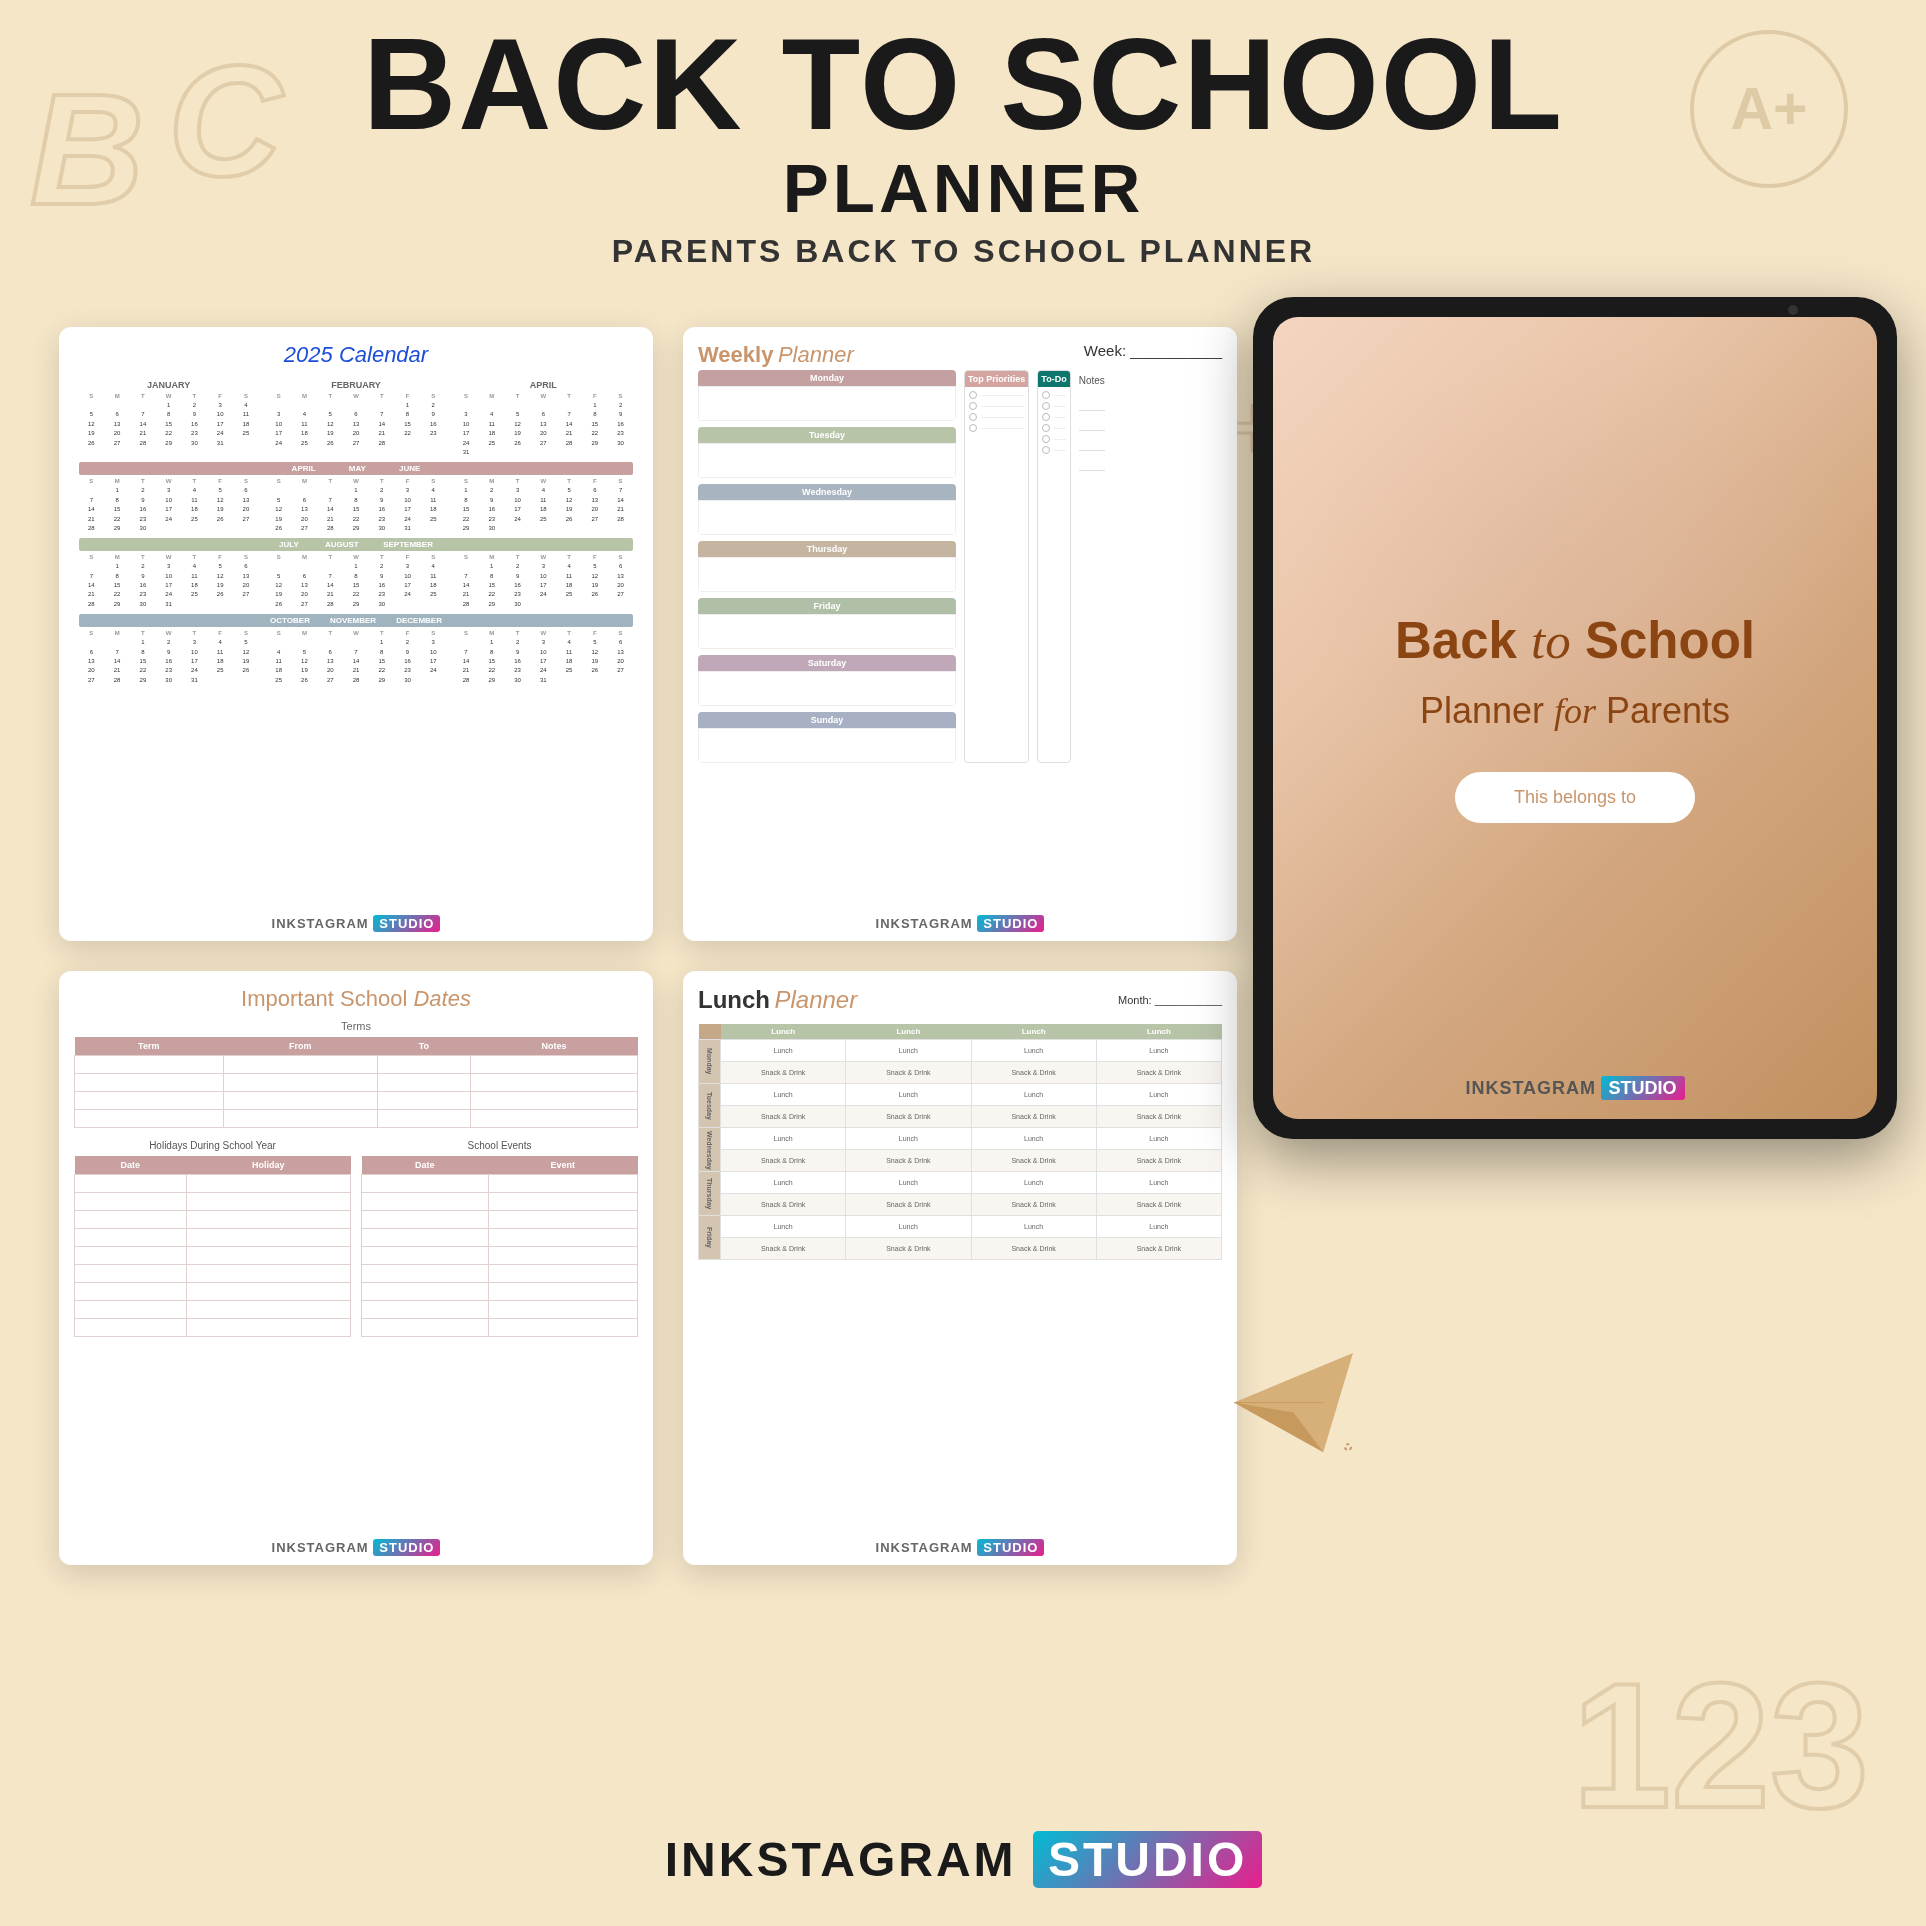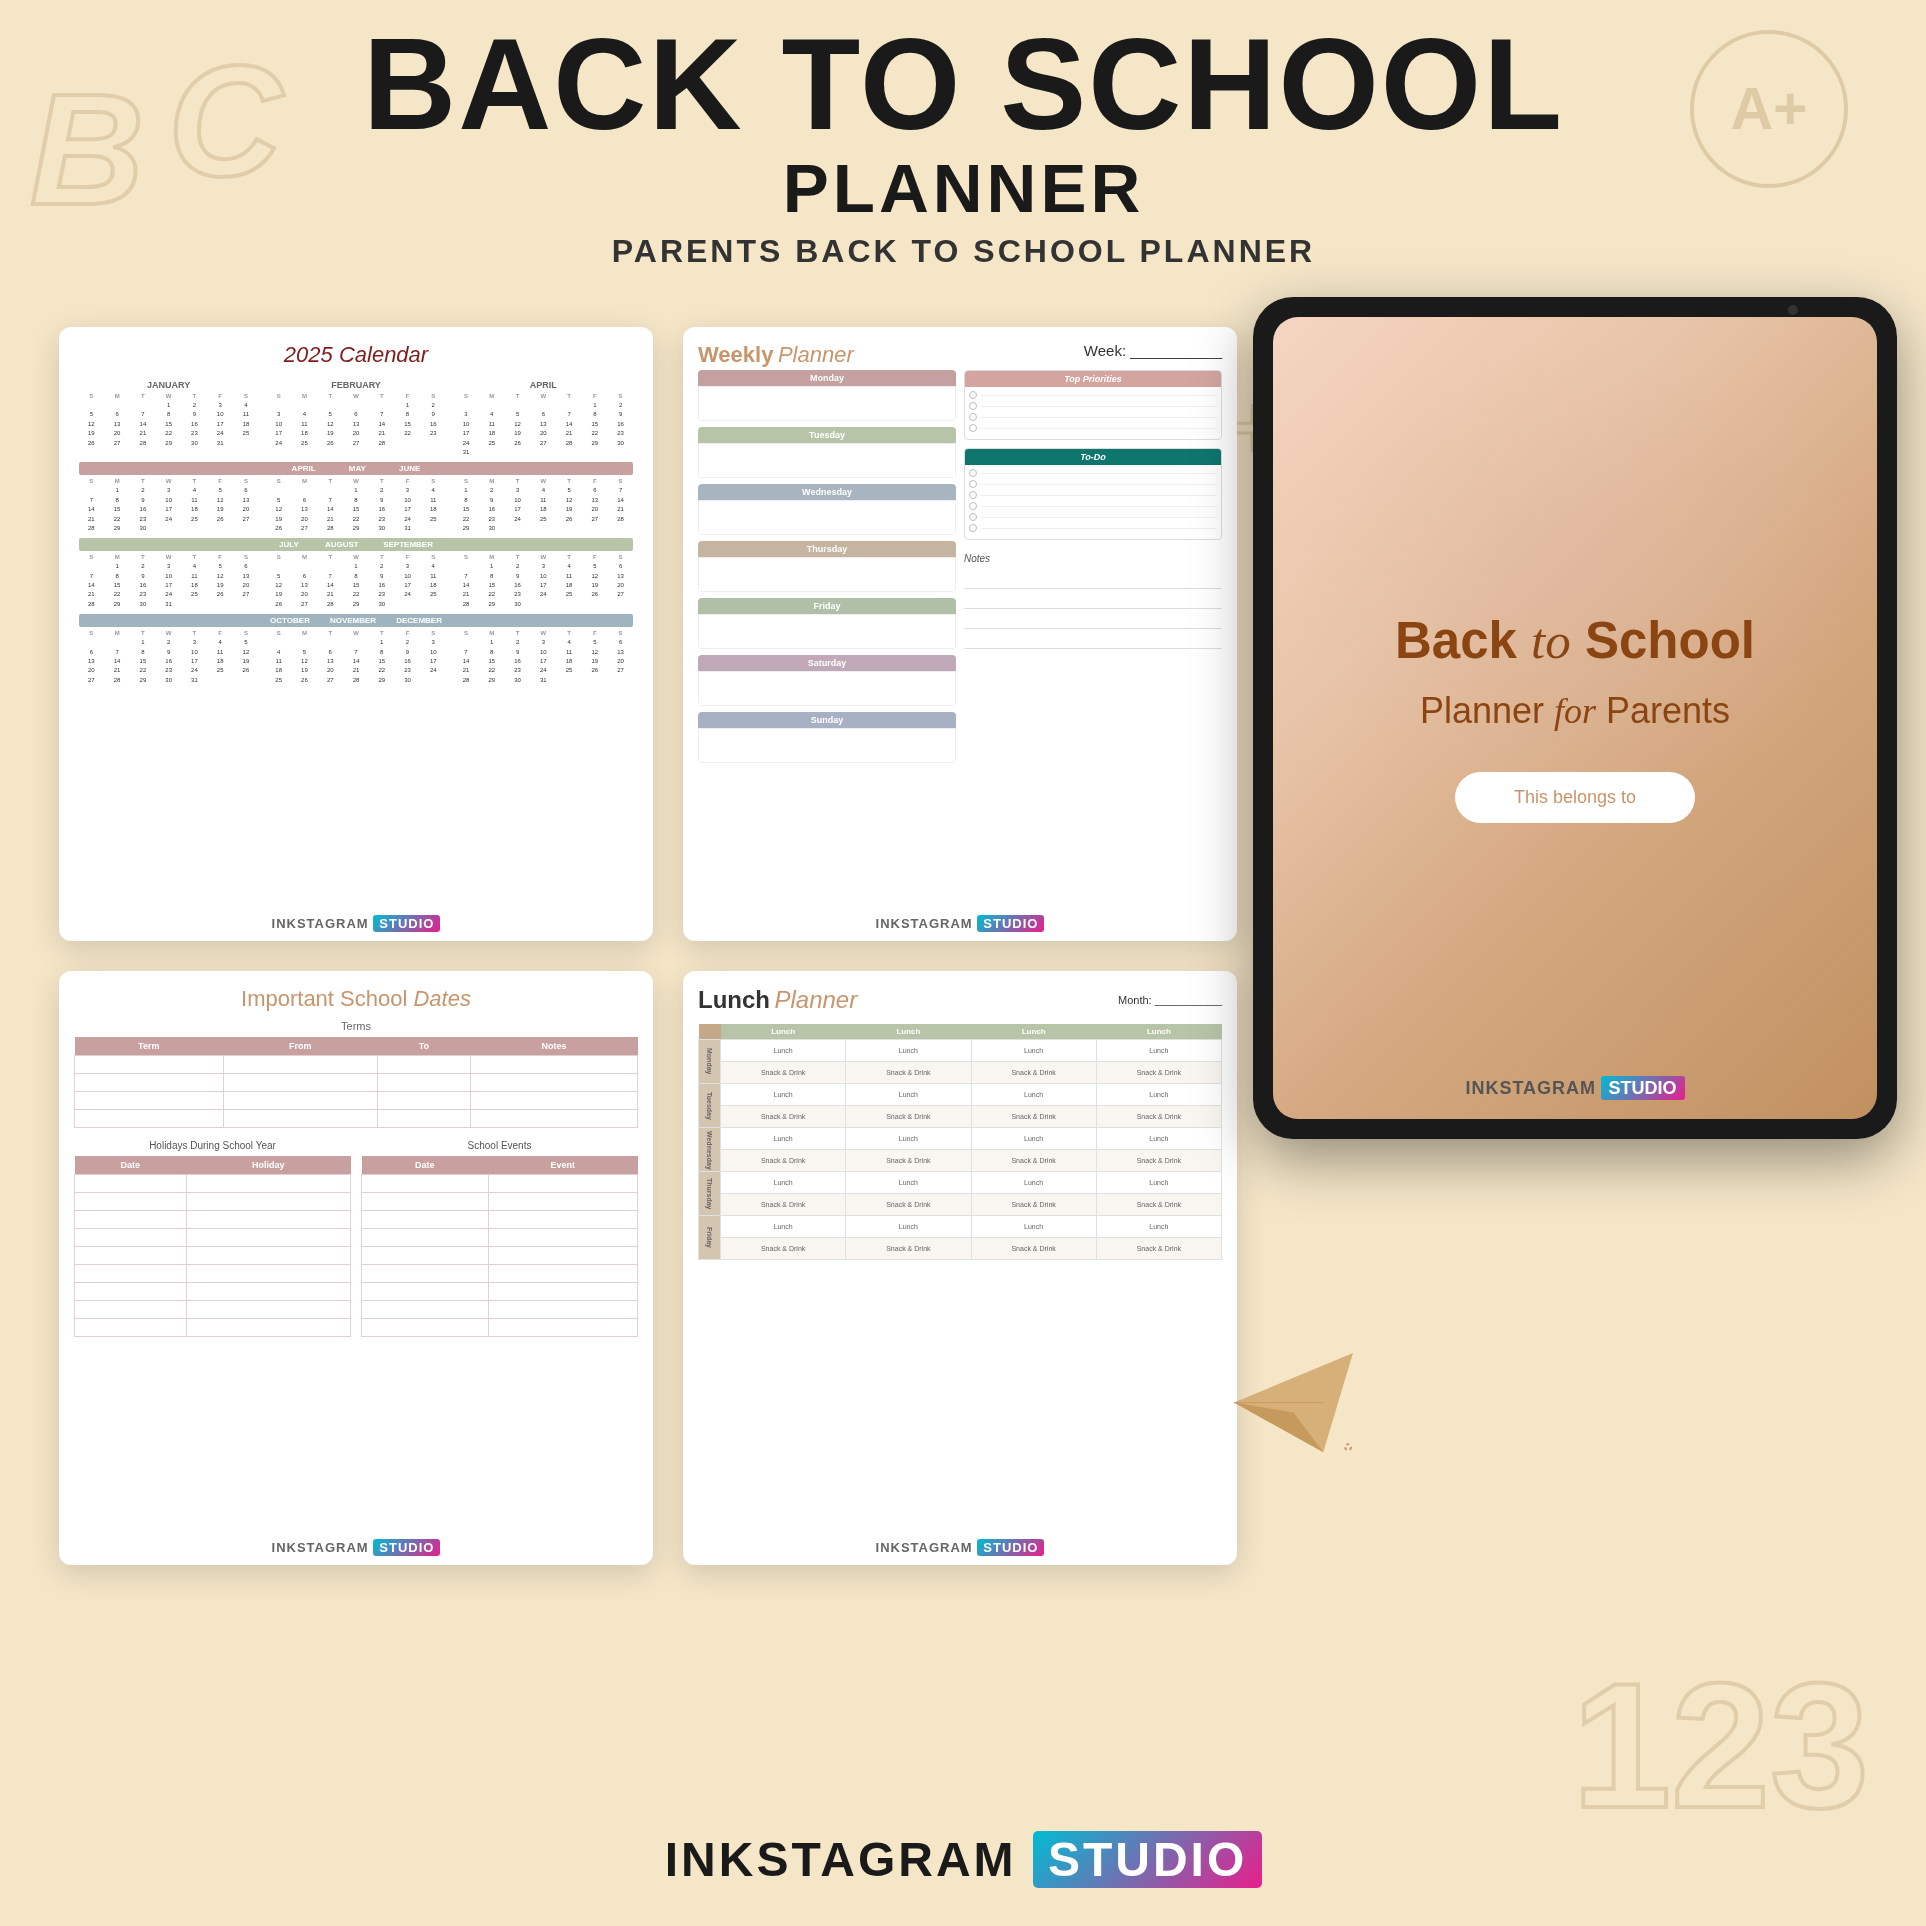--- a/index.html
+++ b/index.html
@@ -98,21 +98,21 @@
     }
 
     
     .calendar-card {
       padding: 15px 20px;
     }
 
     .calendar-title {
       text-align: center;
       font-size: 22px;
-      color: #7f1d1d;
+      color: #1d4ed8;
       font-style: italic;
       margin-bottom: 12px;
     }
 
     .cal-grid {
       display: grid;
       grid-template-columns: repeat(3, 1fr);
       gap: 8px;
     }
 
@@ -223,23 +223,21 @@
       font-weight: bold;
     }
 
     .day-lines {
       height: 35px;
       border: 1px solid #eee;
     }
 
     .priorities-column {
       display: flex;
-      flex-direction: column;
       gap: 8px;
-      font-style: italic;
     }
 
     .priority-section {
       border: 1px solid #ddd;
       border-radius: 4px;
       overflow: hidden;
     }
 
     .priority-header {
       background: #d4a5a0;

